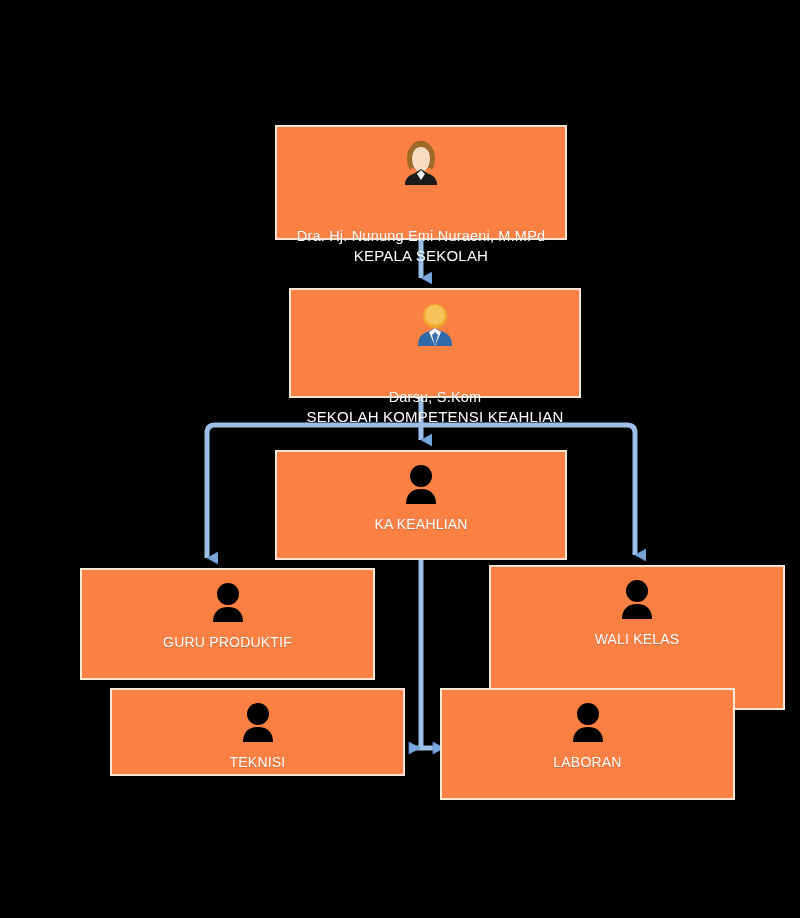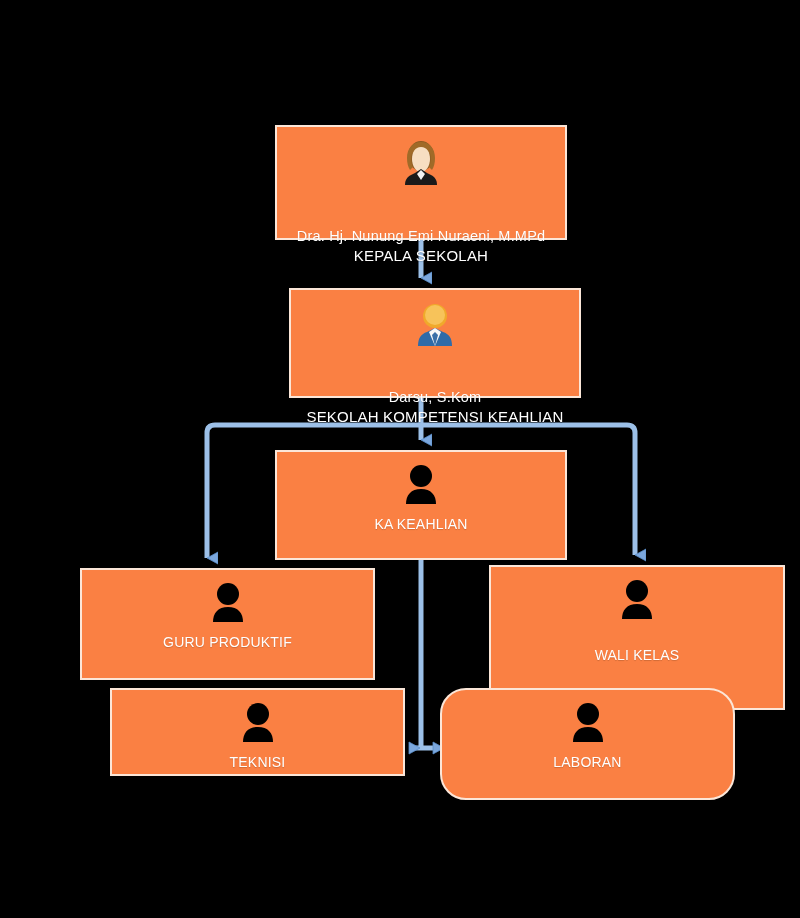--- a/index.html
+++ b/index.html
@@ -59,23 +59,23 @@
   .node-role {
     font-size: 15px;
     font-weight: 400;
   }
 
   
   #node-kepala-sekolah   { left: 275px; top: 125px; width: 292px; height: 115px; }
   #node-kepala-kompetensi{ left: 289px; top: 288px; width: 292px; height: 110px; }
   #node-ka-laboran       { left: 275px; top: 450px; width: 292px; height: 110px; }
   #node-guru-produktif   { left: 60px;  top: 568px; width: 295px; height: 112px; margin-left: 20px; }
-  #node-wali-kelas       { left: 489px; top: 565px; width: 296px; height: 145px; gap: 16px; }
+  #node-wali-kelas       { left: 489px; top: 565px; width: 296px; height: 145px; }
   #node-teknisi          { left: 110px; top: 688px; width: 295px; height: 88px; }
-  #node-laboran          { left: 440px; top: 688px; width: 295px; height: 112px; border-radius: 26px; }
+  #node-laboran          { left: 440px; top: 688px; width: 295px; height: 112px; }
 
   
   #node-ka-laboran   .node-text,
   #node-guru-produktif .node-text,
   #node-wali-kelas   .node-text,
   #node-teknisi      .node-text,
   #node-laboran      .node-text { margin-top: 6px; }
   #node-ka-laboran   .node-role,
   #node-guru-produktif .node-role,
   #node-wali-kelas   .node-role,

